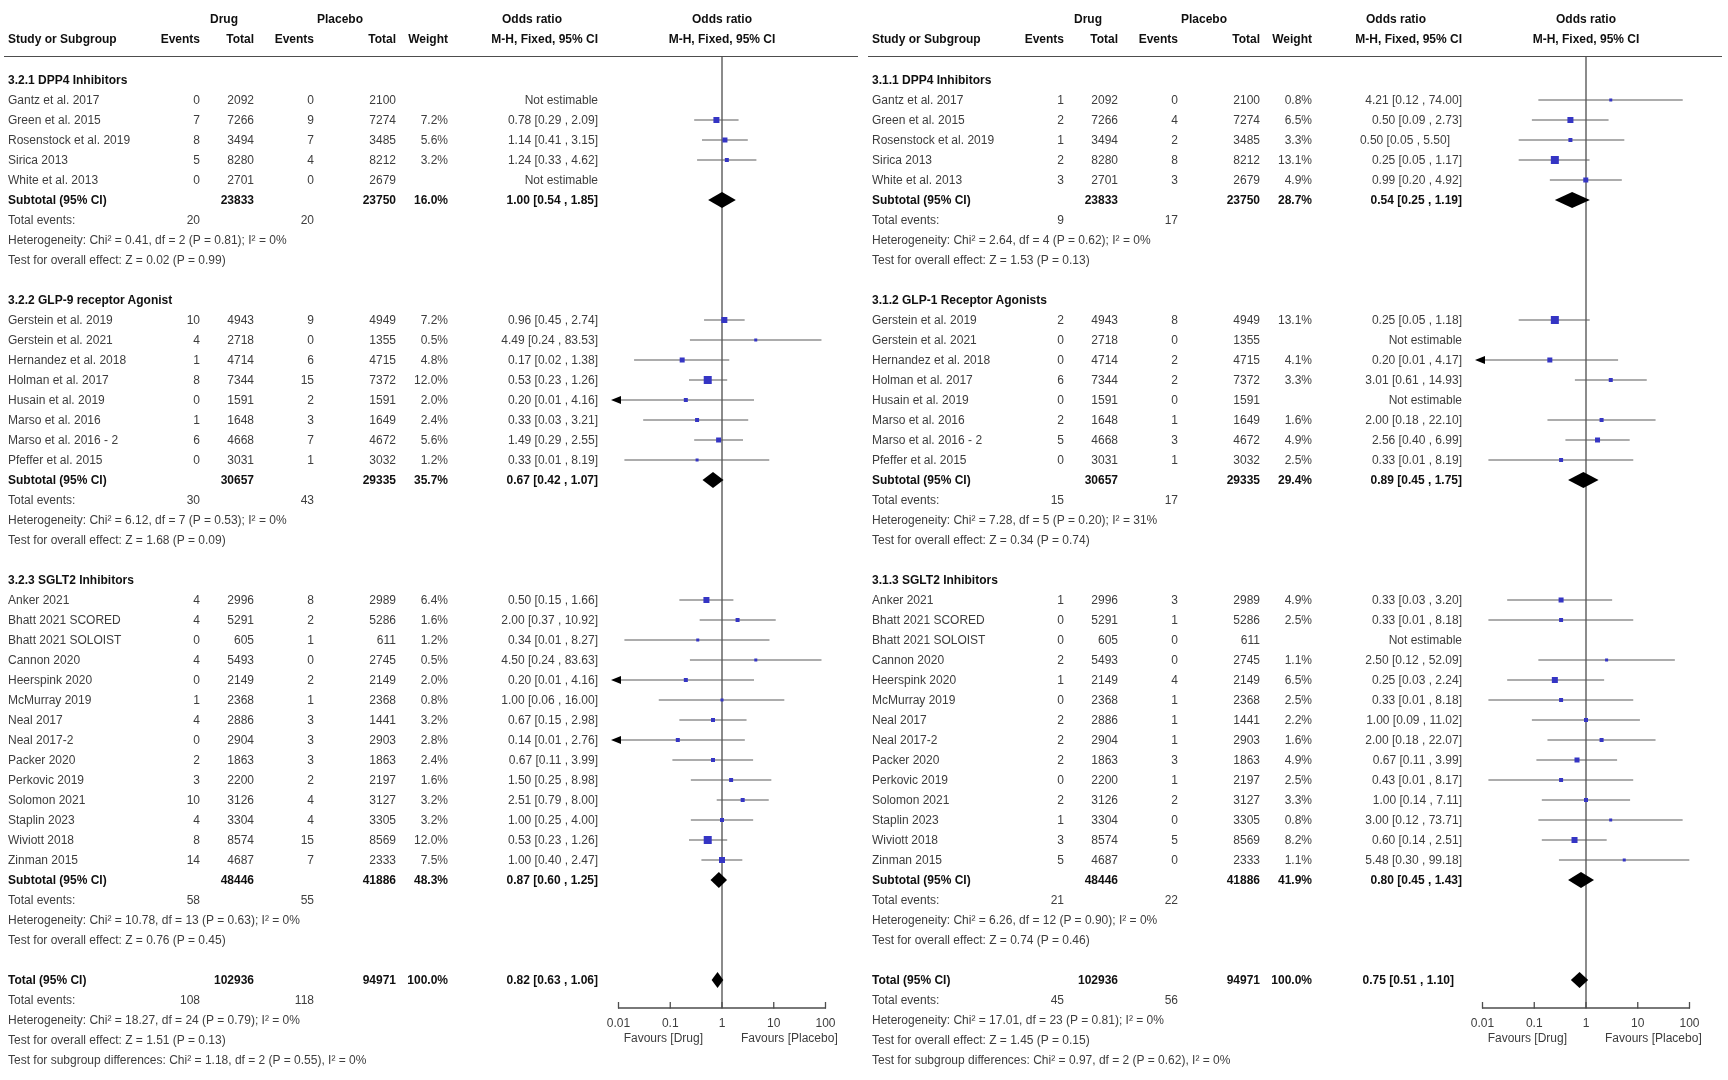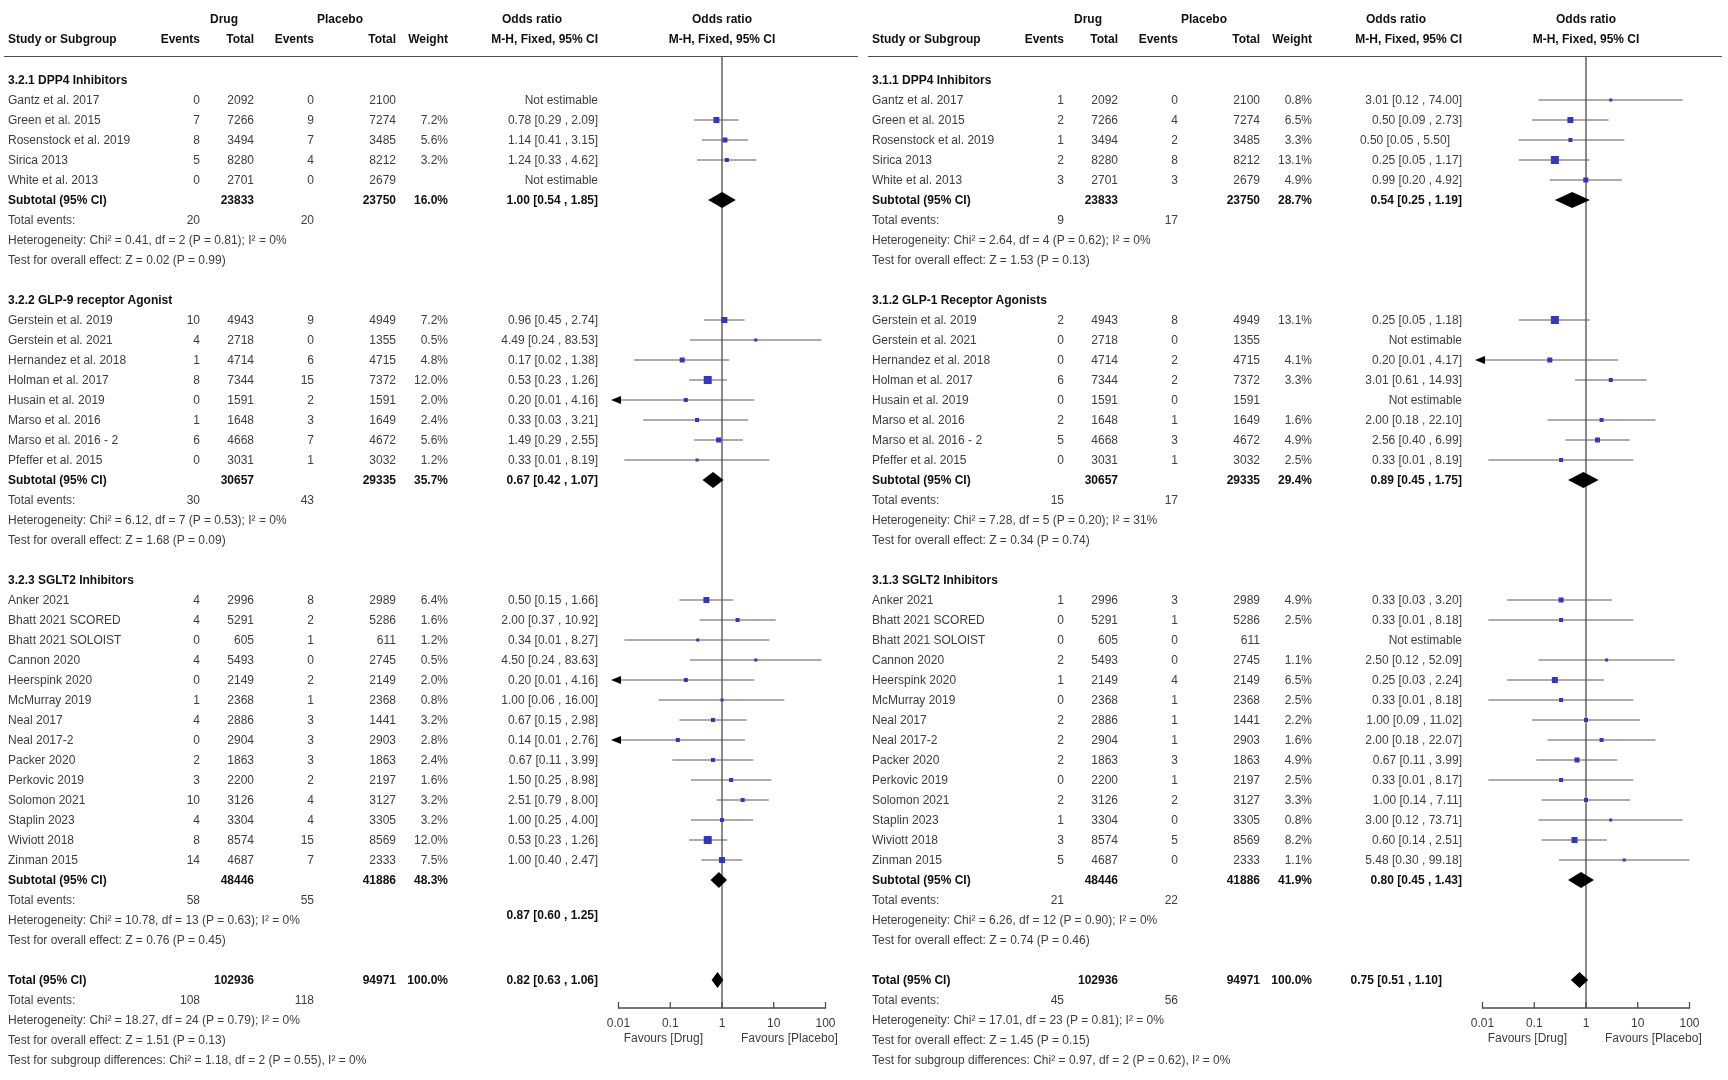--- a/index.html
+++ b/index.html
@@ -311,21 +311,21 @@
       <div class="t r" style="left: 10px; top: 850px;">14</div>
       <div class="t r" style="left: 64px; top: 850px;">4687</div>
       <div class="t r" style="left: 124px; top: 850px;">7</div>
       <div class="t r" style="left: 206px; top: 850px;">2333</div>
       <div class="t r" style="left: 258px; top: 850px;">7.5%</div>
       <div class="t r" style="left: 408px; top: 850px;">1.00 [0.40 , 2.47]</div>
       <div class="t b" style="left: 8px; top: 870px;">Subtotal (95% CI)</div>
       <div class="t r b" style="left: 64px; top: 870px;">48446</div>
       <div class="t r b" style="left: 206px; top: 870px;">41886</div>
       <div class="t r b" style="left: 258px; top: 870px;">48.3%</div>
-      <div class="t r b" style="left: 408px; top: 870px; margin-top: 35px;">0.87 [0.60 , 1.25]</div>
+      <div class="t r b" style="left: 408px; top: 870px;">0.87 [0.60 , 1.25]</div>
       <div class="t " style="left: 8px; top: 890px;">Total events:</div>
       <div class="t r" style="left: 10px; top: 890px;">58</div>
       <div class="t r" style="left: 124px; top: 890px;">55</div>
       <div class="t " style="left: 8px; top: 910px;">Heterogeneity: Chi² = 10.78, df = 13 (P = 0.63); I² = 0%</div>
       <div class="t " style="left: 8px; top: 930px;">Test for overall effect: Z = 0.76 (P = 0.45)</div>
       <div class="t b" style="left: 8px; top: 970px;">Total (95% CI)</div>
       <div class="t r b" style="left: 64px; top: 970px;">102936</div>
       <div class="t r b" style="left: 206px; top: 970px;">94971</div>
       <div class="t r b" style="left: 258px; top: 970px;">100.0%</div>
       <div class="t r b" style="left: 408px; top: 970px;">0.82 [0.63 , 1.06]</div>
@@ -419,21 +419,21 @@
       <div class="t c" style="left: 715.5px; top: 1013px;">100</div>
       <div class="t r" style="left: 513px; top: 1028px;">Favours [Drug]</div>
       <div class="t " style="left: 741px; top: 1028px;">Favours [Placebo]</div>
       <div class="t b" style="left: 8px; top: 70px;">3.1.1 DPP4 Inhibitors</div>
       <div class="t " style="left: 8px; top: 90px;">Gantz et al. 2017</div>
       <div class="t r" style="left: 10px; top: 90px;">1</div>
       <div class="t r" style="left: 64px; top: 90px;">2092</div>
       <div class="t r" style="left: 124px; top: 90px;">0</div>
       <div class="t r" style="left: 206px; top: 90px;">2100</div>
       <div class="t r" style="left: 258px; top: 90px;">0.8%</div>
-      <div class="t r" style="left: 408px; top: 90px;">3.01 [0.12 , 74.00]</div>
+      <div class="t r" style="left: 408px; top: 90px;">4.21 [0.12 , 74.00]</div>
       <div class="t " style="left: 8px; top: 110px;">Green et al. 2015</div>
       <div class="t r" style="left: 10px; top: 110px;">2</div>
       <div class="t r" style="left: 64px; top: 110px;">7266</div>
       <div class="t r" style="left: 124px; top: 110px;">4</div>
       <div class="t r" style="left: 206px; top: 110px;">7274</div>
       <div class="t r" style="left: 258px; top: 110px;">6.5%</div>
       <div class="t r" style="left: 408px; top: 110px;">0.50 [0.09 , 2.73]</div>
       <div class="t " style="left: 8px; top: 130px;">Rosenstock et al. 2019</div>
       <div class="t r" style="left: 10px; top: 130px;">1</div>
       <div class="t r" style="left: 64px; top: 130px;">3494</div>
@@ -592,21 +592,21 @@
       <div class="t r" style="left: 124px; top: 750px;">3</div>
       <div class="t r" style="left: 206px; top: 750px;">1863</div>
       <div class="t r" style="left: 258px; top: 750px;">4.9%</div>
       <div class="t r" style="left: 408px; top: 750px;">0.67 [0.11 , 3.99]</div>
       <div class="t " style="left: 8px; top: 770px;">Perkovic 2019</div>
       <div class="t r" style="left: 10px; top: 770px;">0</div>
       <div class="t r" style="left: 64px; top: 770px;">2200</div>
       <div class="t r" style="left: 124px; top: 770px;">1</div>
       <div class="t r" style="left: 206px; top: 770px;">2197</div>
       <div class="t r" style="left: 258px; top: 770px;">2.5%</div>
-      <div class="t r" style="left: 408px; top: 770px;">0.33 [0.01 , 8.17]</div>
+      <div class="t r" style="left: 408px; top: 770px;">0.43 [0.01 , 8.17]</div>
       <div class="t " style="left: 8px; top: 790px;">Solomon 2021</div>
       <div class="t r" style="left: 10px; top: 790px;">2</div>
       <div class="t r" style="left: 64px; top: 790px;">3126</div>
       <div class="t r" style="left: 124px; top: 790px;">2</div>
       <div class="t r" style="left: 206px; top: 790px;">3127</div>
       <div class="t r" style="left: 258px; top: 790px;">3.3%</div>
       <div class="t r" style="left: 408px; top: 790px;">1.00 [0.14 , 7.11]</div>
       <div class="t " style="left: 8px; top: 810px;">Staplin 2023</div>
       <div class="t r" style="left: 10px; top: 810px;">1</div>
       <div class="t r" style="left: 64px; top: 810px;">3304</div>
@@ -635,21 +635,21 @@
       <div class="t r b" style="left: 408px; top: 870px;">0.80 [0.45 , 1.43]</div>
       <div class="t " style="left: 8px; top: 890px;">Total events:</div>
       <div class="t r" style="left: 10px; top: 890px;">21</div>
       <div class="t r" style="left: 124px; top: 890px;">22</div>
       <div class="t " style="left: 8px; top: 910px;">Heterogeneity: Chi² = 6.26, df = 12 (P = 0.90); I² = 0%</div>
       <div class="t " style="left: 8px; top: 930px;">Test for overall effect: Z = 0.74 (P = 0.46)</div>
       <div class="t b" style="left: 8px; top: 970px;">Total (95% CI)</div>
       <div class="t r b" style="left: 64px; top: 970px;">102936</div>
       <div class="t r b" style="left: 206px; top: 970px;">94971</div>
       <div class="t r b" style="left: 258px; top: 970px;">100.0%</div>
-      <div class="t r b" style="left: 388px; top: 970px; text-align: right;">0.75 [0.51 , 1.10]</div>
+      <div class="t r b" style="left: 400px; top: 970px; text-align: right;">0.75 [0.51 , 1.10]</div>
       <div class="t " style="left: 8px; top: 990px;">Total events:</div>
       <div class="t r" style="left: 10px; top: 990px;">45</div>
       <div class="t r" style="left: 124px; top: 990px;">56</div>
       <div class="t " style="left: 8px; top: 1010px;">Heterogeneity: Chi² = 17.01, df = 23 (P = 0.81); I² = 0%</div>
       <div class="t " style="left: 8px; top: 1030px;">Test for overall effect: Z = 1.45 (P = 0.15)</div>
       <div class="t " style="left: 8px; top: 1050px;">Test for subgroup differences: Chi² = 0.97, df = 2 (P = 0.62), I² = 0%</div>
     </div>
   </div>
 
 </body></html>

